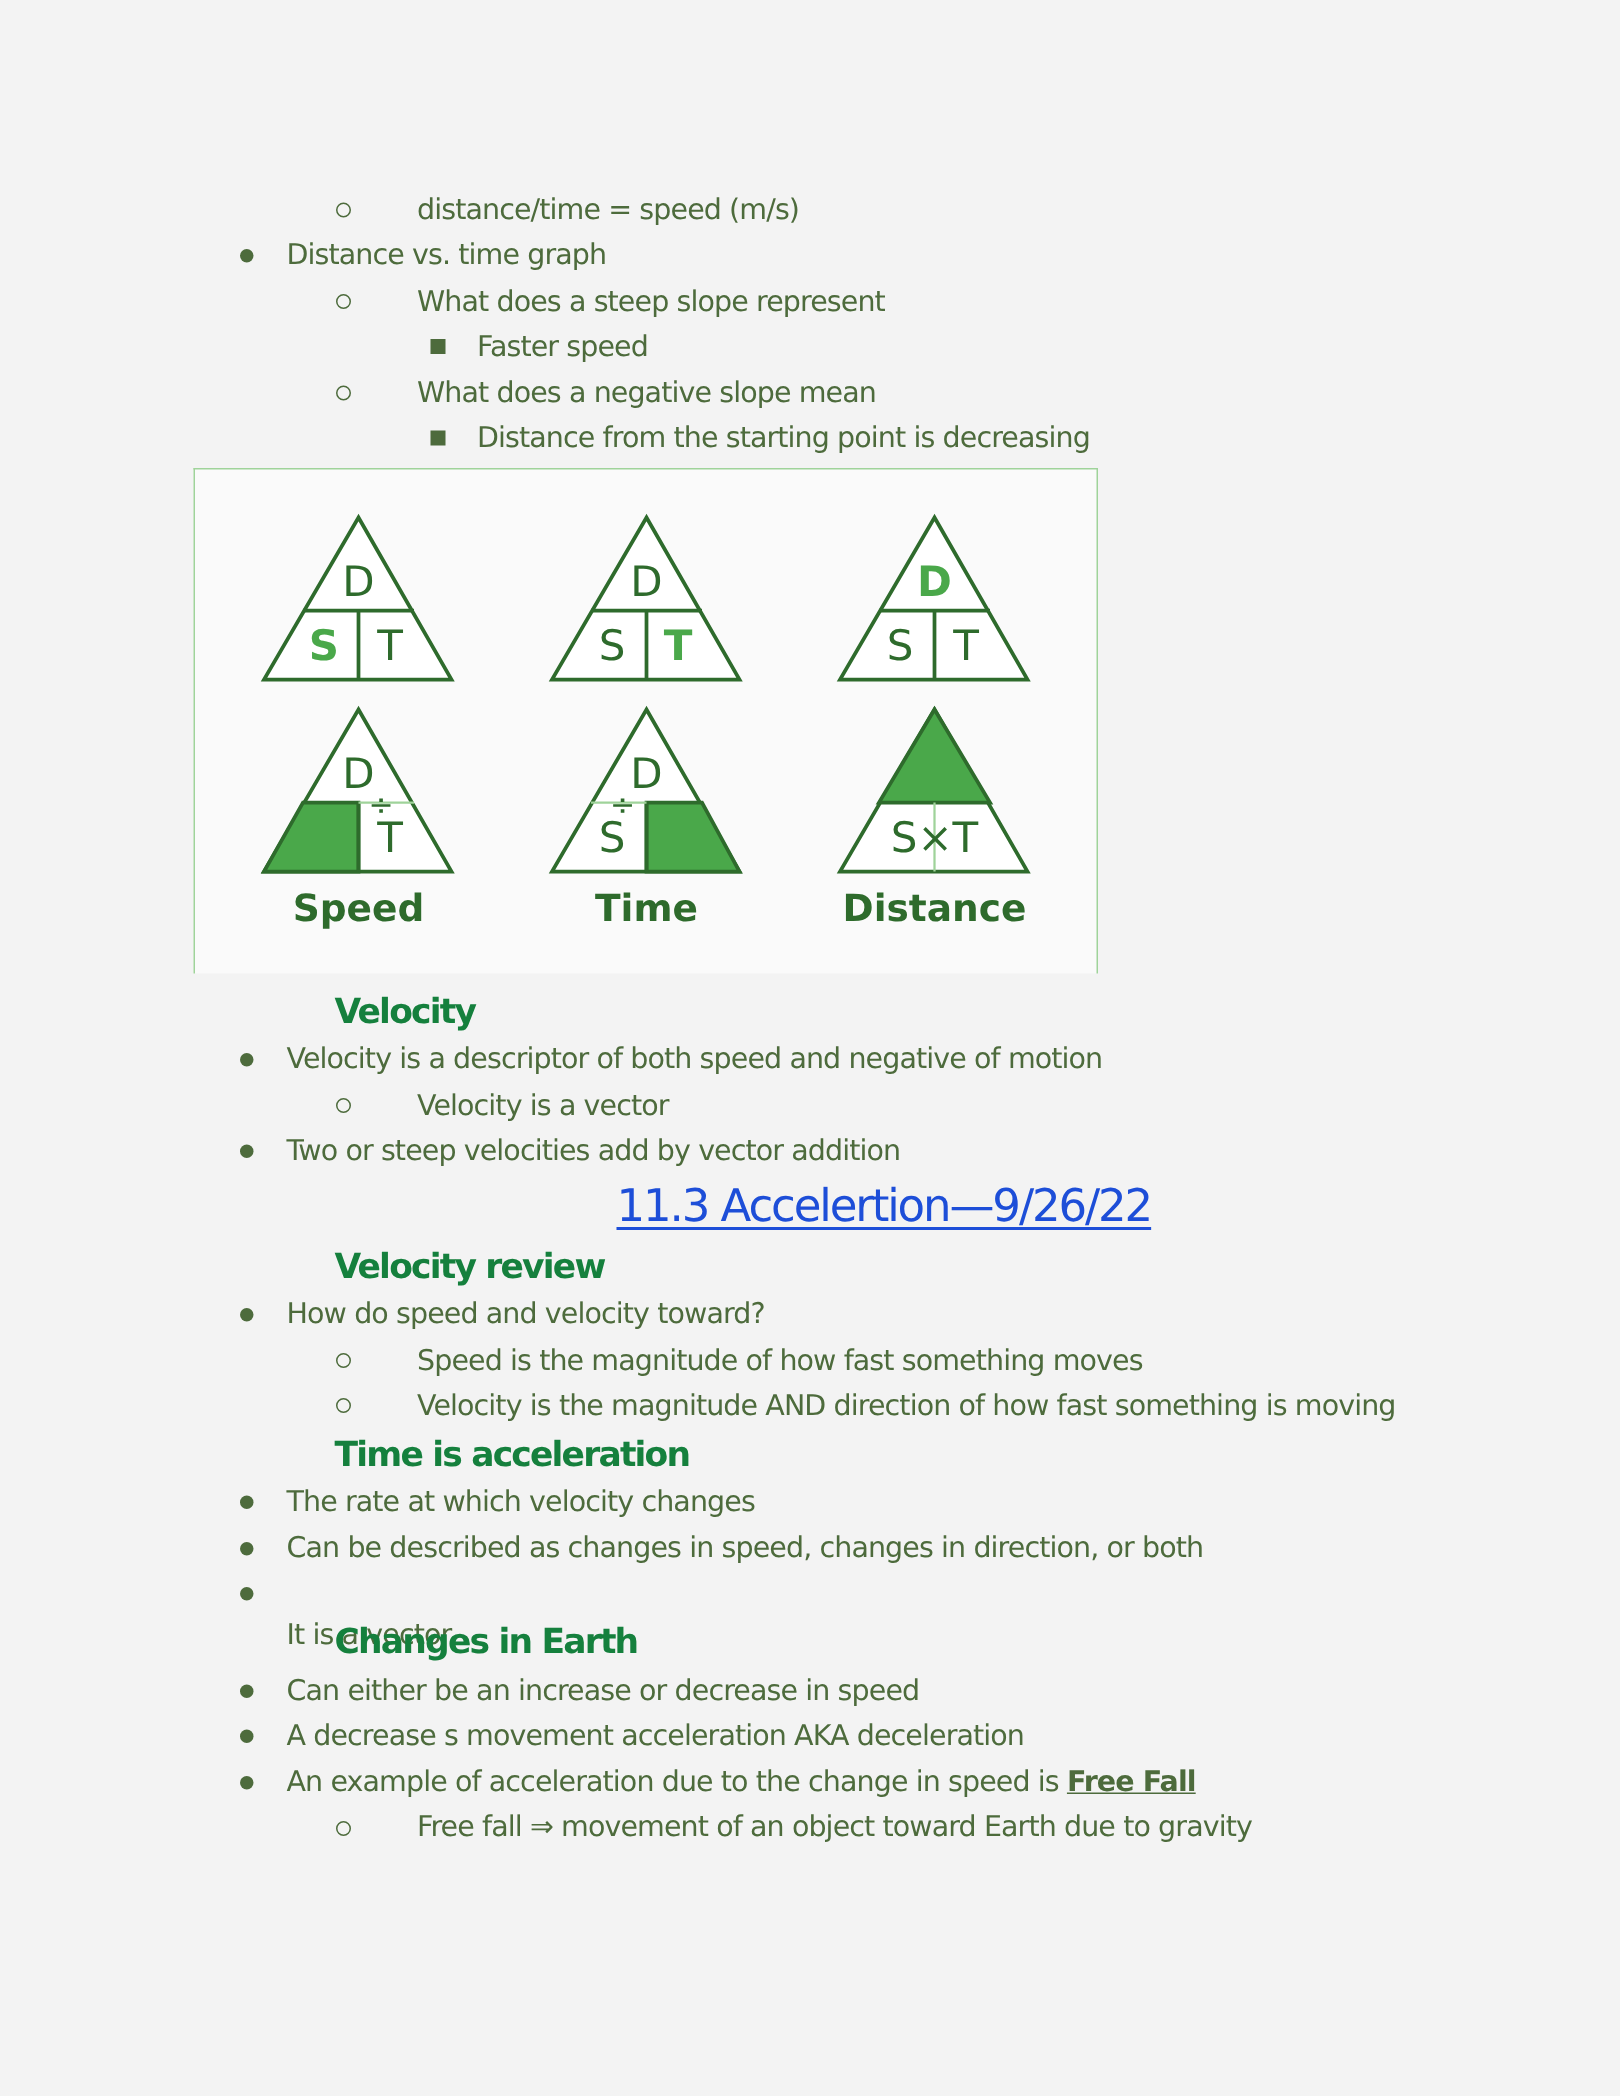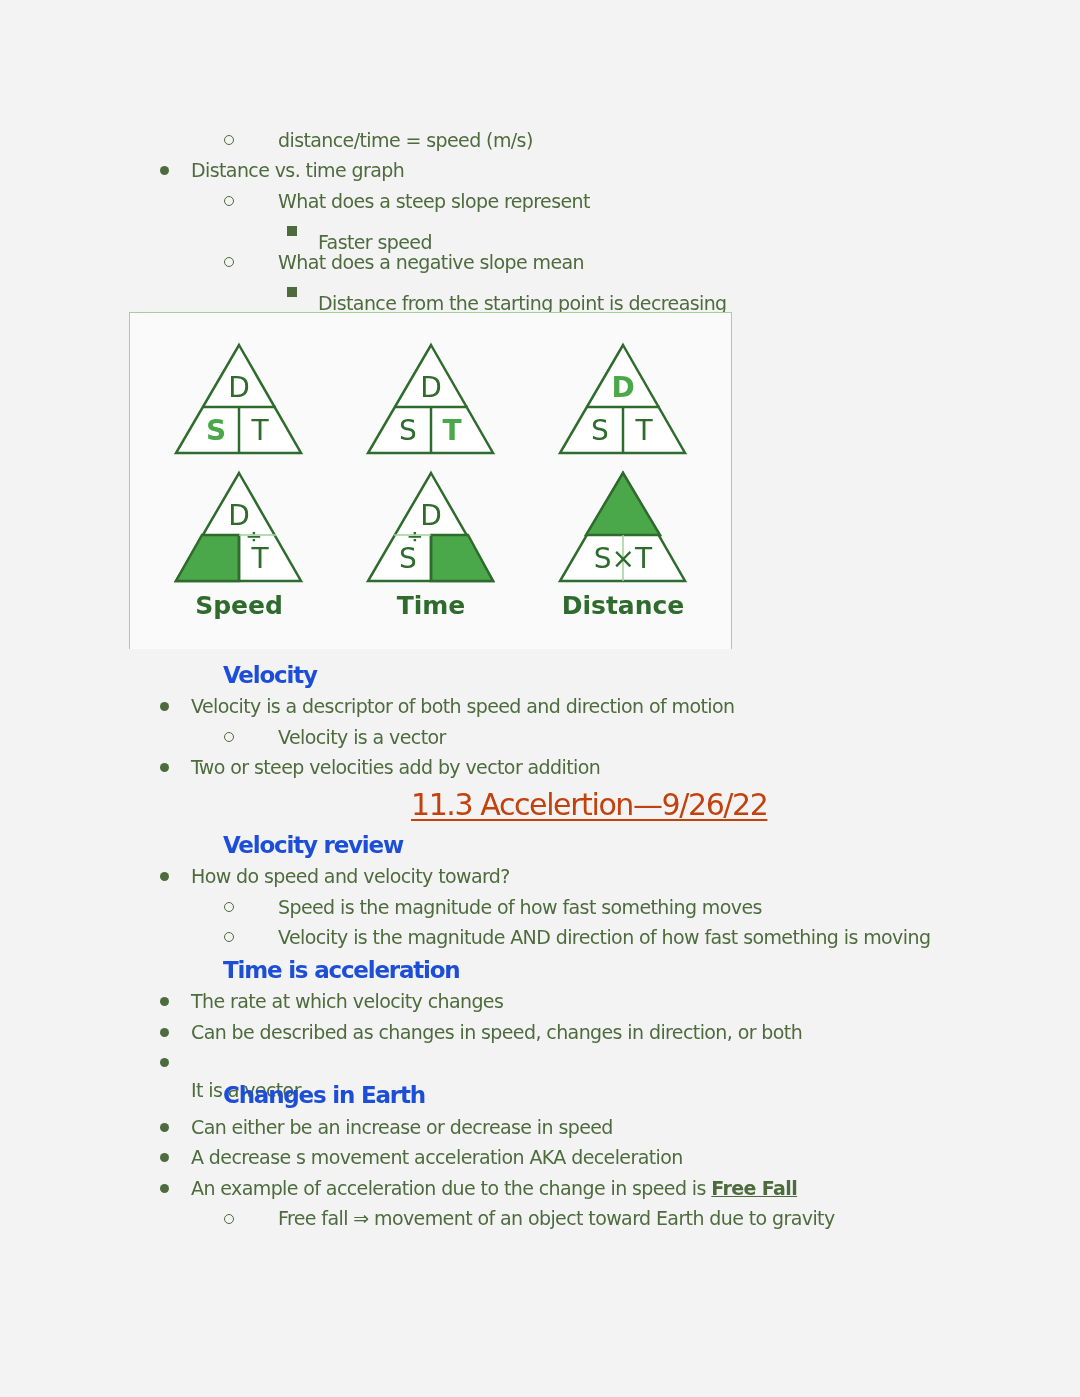--- a/index.html
+++ b/index.html
@@ -3,27 +3,27 @@
 <meta charset="utf-8">
 <style>
   html, body { margin:0; padding:0; }
   body {
     width:1080px; height:1397px; background:#f3f3f3; position:relative; overflow:hidden;
     font-family:"DejaVu Sans", sans-serif; color:#4d6b3c;
   }
   .line { position:absolute; font-size:19px; letter-spacing:-0.6px; white-space:nowrap; line-height:24px; }
   .b1 { left:191px; }
   .b2 { left:254px;margin-left:24px; }
-  .b3 { left:318px;margin-top:11px; }
+  .b3 { left:318px; }
   .mk { position:absolute; }
   .dot { width:9px; height:9px; border-radius:50%; background:#4d6b3c; left:160px; }
   .ring { width:8px; height:8px; border-radius:50%; border:1.5px solid #4d6b3c; box-sizing:border-box; left:224px; width:10px; height:10px; }
   .sq { width:10px; height:10px; background:#4d6b3c; left:287px; }
-  .h { position:absolute; left:223px; font-size:23px; font-weight:bold; color:#1d4ed8; letter-spacing:-1.2px; line-height:28px; }
-  .title { position:absolute; left:411px; top:787px; font-size:30px; color:#c2410c; text-decoration:underline; text-decoration-thickness:2px; text-underline-offset:4px; letter-spacing:-1.4px; }
+  .h { position:absolute; left:223px; font-size:23px; font-weight:bold; color:#15803d; letter-spacing:-1.2px; line-height:28px; }
+  .title { position:absolute; left:411px; top:787px; font-size:30px; color:#1d4ed8; text-decoration:underline; text-decoration-thickness:2px; text-underline-offset:4px; letter-spacing:-1.4px; }
   .figure { position:absolute; left:129px; top:312px; width:601px; height:336px; background:#fafafa; border:1px solid #9fd39a; border-bottom:none; }
   .figure svg { position:absolute; left:0; top:0; }
   .ff { font-weight:bold; text-decoration:underline; }
 </style>
 </head>
 <body>
 
 <span class="mk ring" style="top:135px"></span>
 <div class="line b2" style="top:128px">distance/time = speed (m/s)</div>
 <span class="mk dot" style="top:166px"></span>
@@ -97,21 +97,21 @@
 
       <text x="109" y="301" font-size="25" font-weight="bold">Speed</text>
       <text x="301" y="301" font-size="25" font-weight="bold">Time</text>
       <text x="493" y="301" font-size="25" font-weight="bold">Distance</text>
     </g>
   </svg>
 </div>
 
 <div class="h" style="top:661px">Velocity</div>
 <span class="mk dot" style="top:702px"></span>
-<div class="line b1" style="top:694px">Velocity is a descriptor of both speed and direction of motion</div>
+<div class="line b1" style="top:694px">Velocity is a descriptor of both speed and negative of motion</div>
 <span class="mk ring" style="top:732px"></span>
 <div class="line b2" style="top:725px">Velocity is a vector</div>
 <span class="mk dot" style="top:763px"></span>
 <div class="line b1" style="top:755px">Two or steep velocities add by vector addition</div>
 
 <div class="title">11.3 Accelertion—9/26/22</div>
 
 <div class="h" style="top:831px">Velocity review</div>
 <span class="mk dot" style="top:872px"></span>
 <div class="line b1" style="top:864px">How do speed and velocity toward?</div>

